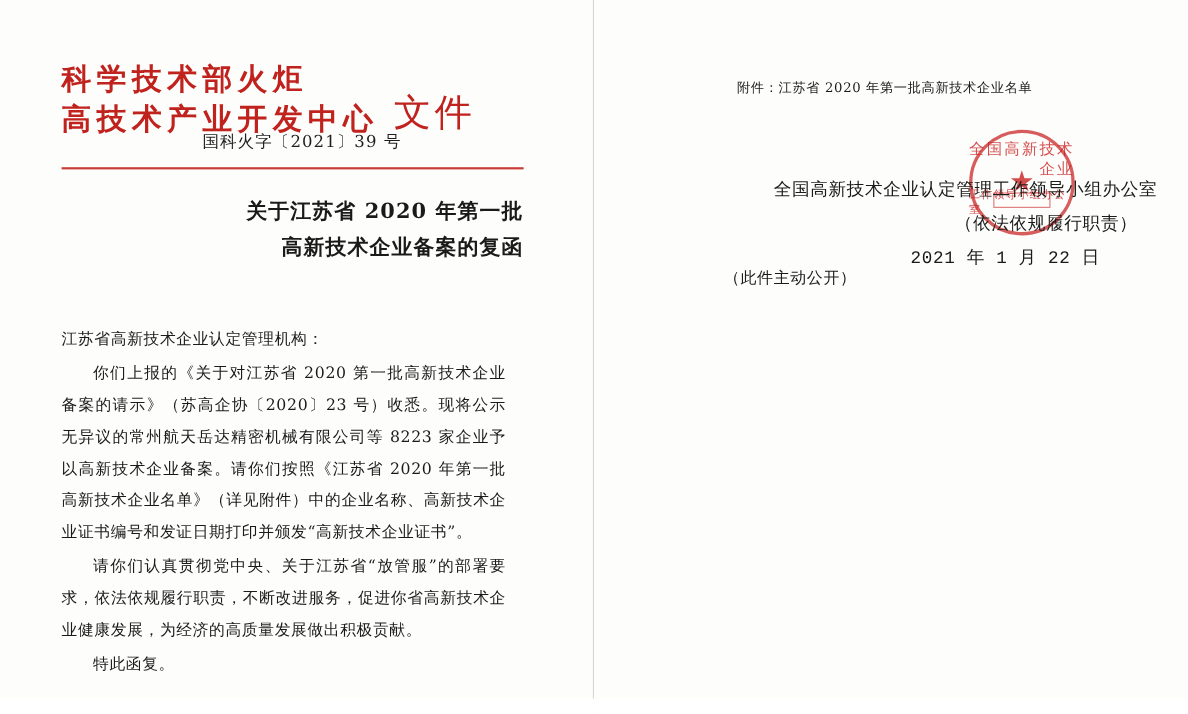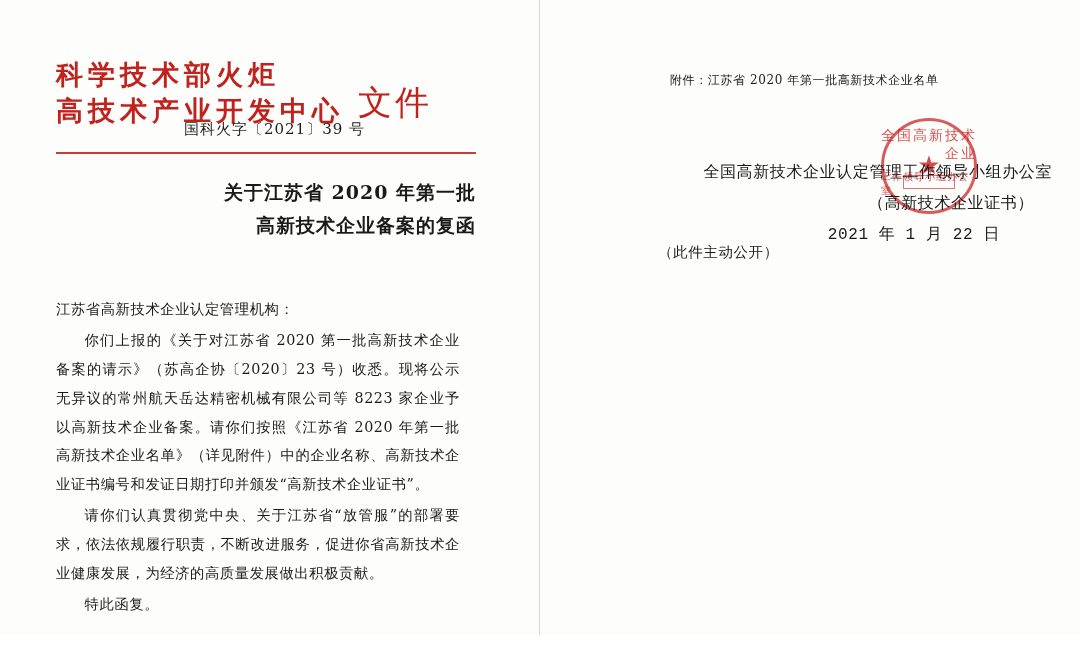--- a/index.html
+++ b/index.html
@@ -40,21 +40,21 @@
 
   
   .letterhead {
     position: absolute;
     left: 56px;
     top: 58px;
     width: 420px;
   }
   .lh-line {
     color: #c0221d;
-    font-family: Liberation Sans, sans-serif;
+    font-family: Liberation Mono, monospace;
     font-weight: bold;
     letter-spacing: 5px;
     line-height: 1.32;
     white-space: nowrap;
   }
   .lh-line1 { font-size: 27px; }
   .lh-line2 { font-size: 27px; }
   .lh-wen {
     position: absolute;
     right: 44px;
@@ -229,21 +229,21 @@
     <div class="seal">
       <div class="ring"></div>
       <div class="arc">全国高新技术企业</div>
       <div class="star">★</div>
       <div class="bar"></div>
       <div class="bottom-txt">工作领导小组办公室</div>
     </div>
 
     <div class="signer">
       <div>全国高新技术企业认定管理工作领导小组办公室</div>
-      <div class="sub">（高新技术企业证书）</div>
+      <div class="sub">（依法依规履行职责）</div>
       <div class="date">2021 年 1 月 22 日</div>
     </div>
 
     <div class="public-note">（此件主动公开）</div>
 
   </div>
 
   <div class="paper-edge-bottom"></div>
 </div>
 

